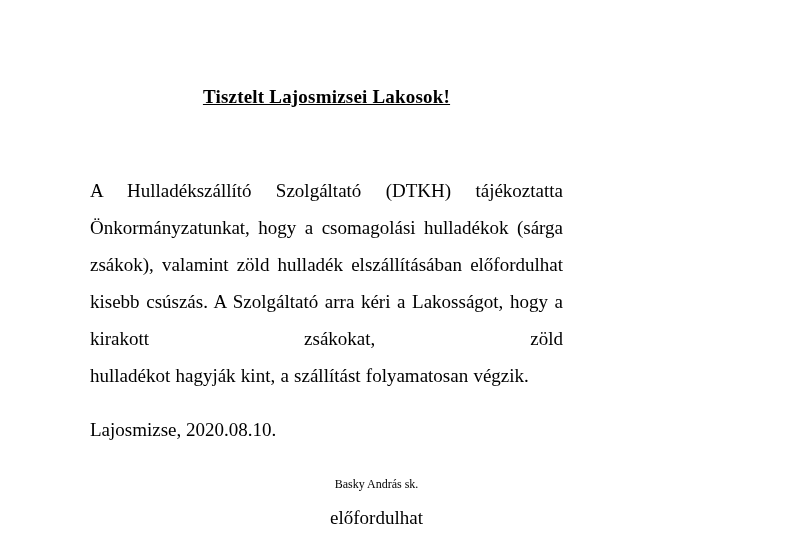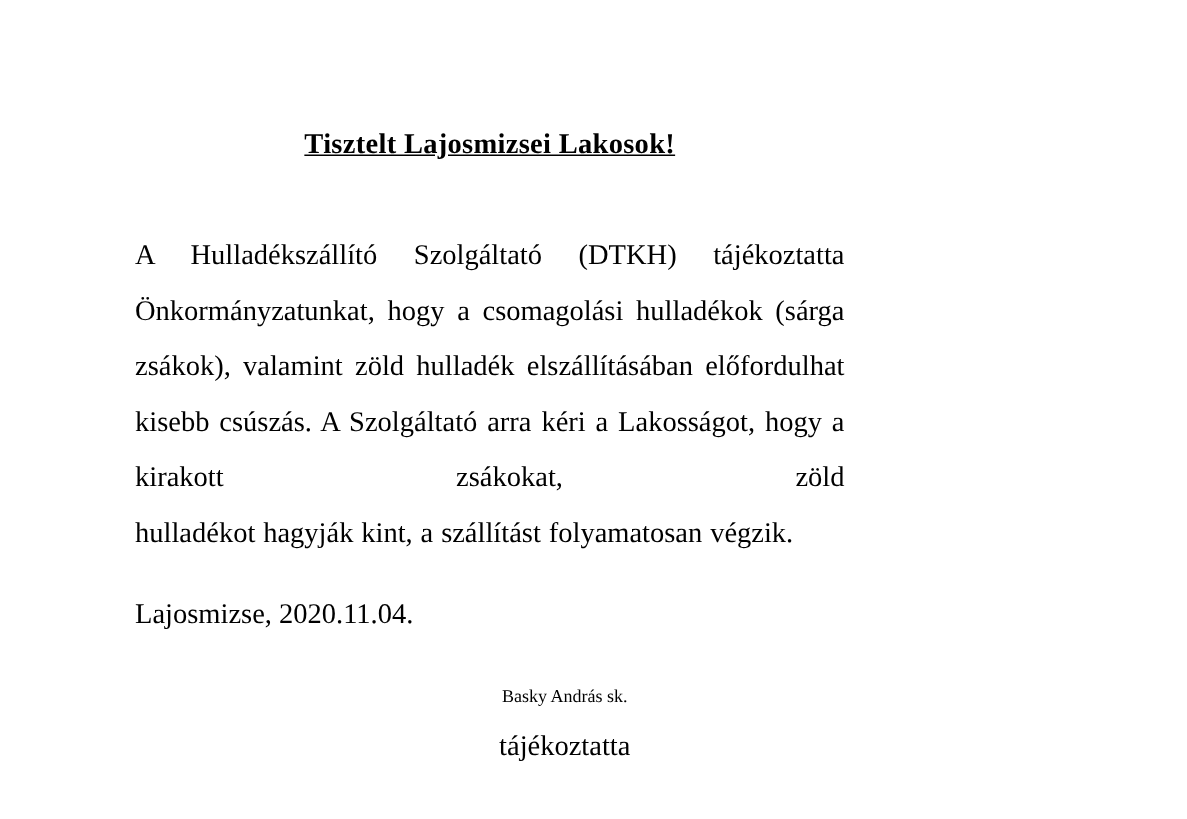--- a/index.html
+++ b/index.html
@@ -25,21 +25,21 @@
   .doc-title {
     margin: 0;
     padding-top: 86px;
     text-align: center;
     font-size: 19px;
     font-weight: bold;
     text-decoration: underline;
     letter-spacing: 0.2px;
   }
   .body-block {
-    margin-top: 44px;
+    margin-top: 64px;
   }
   .para-justified {
     margin: 0;
     text-align: justify;
     text-align-last: justify;
     font-size: 19px;
     line-height: 37px;
     word-spacing: 0.5px;
   }
   .para-justified .last-line {
@@ -75,21 +75,21 @@
 
   <h1 class="doc-title">Tisztelt Lajosmizsei Lakosok!</h1>
 
   <div class="body-block">
 
     <p class="para-justified">
       <span>A Hulladékszállító Szolgáltató (DTKH) tájékoztatta Önkormányzatunkat, hogy a csomagolási hulladékok (sárga zsákok), valamint zöld hulladék elszállításában előfordulhat kisebb csúszás. A Szolgáltató arra kéri a Lakosságot, hogy a kirakott zsákokat, zöld</span>
       <span class="last-line">hulladékot hagyják kint, a szállítást folyamatosan végzik.</span>
     </p>
 
-    <p class="para-plain">Lajosmizse, 2020.11.04.</p>
+    <p class="para-plain">Lajosmizse, 2020.08.10.</p>
 
     <div class="signature-block">
       <div class="signature-name">Basky András sk.</div>
-      <div class="signature-role">tájékoztatta</div>
+      <div class="signature-role">előfordulhat</div>
     </div>
 
   </div>
 </div>
 
 </body></html>

